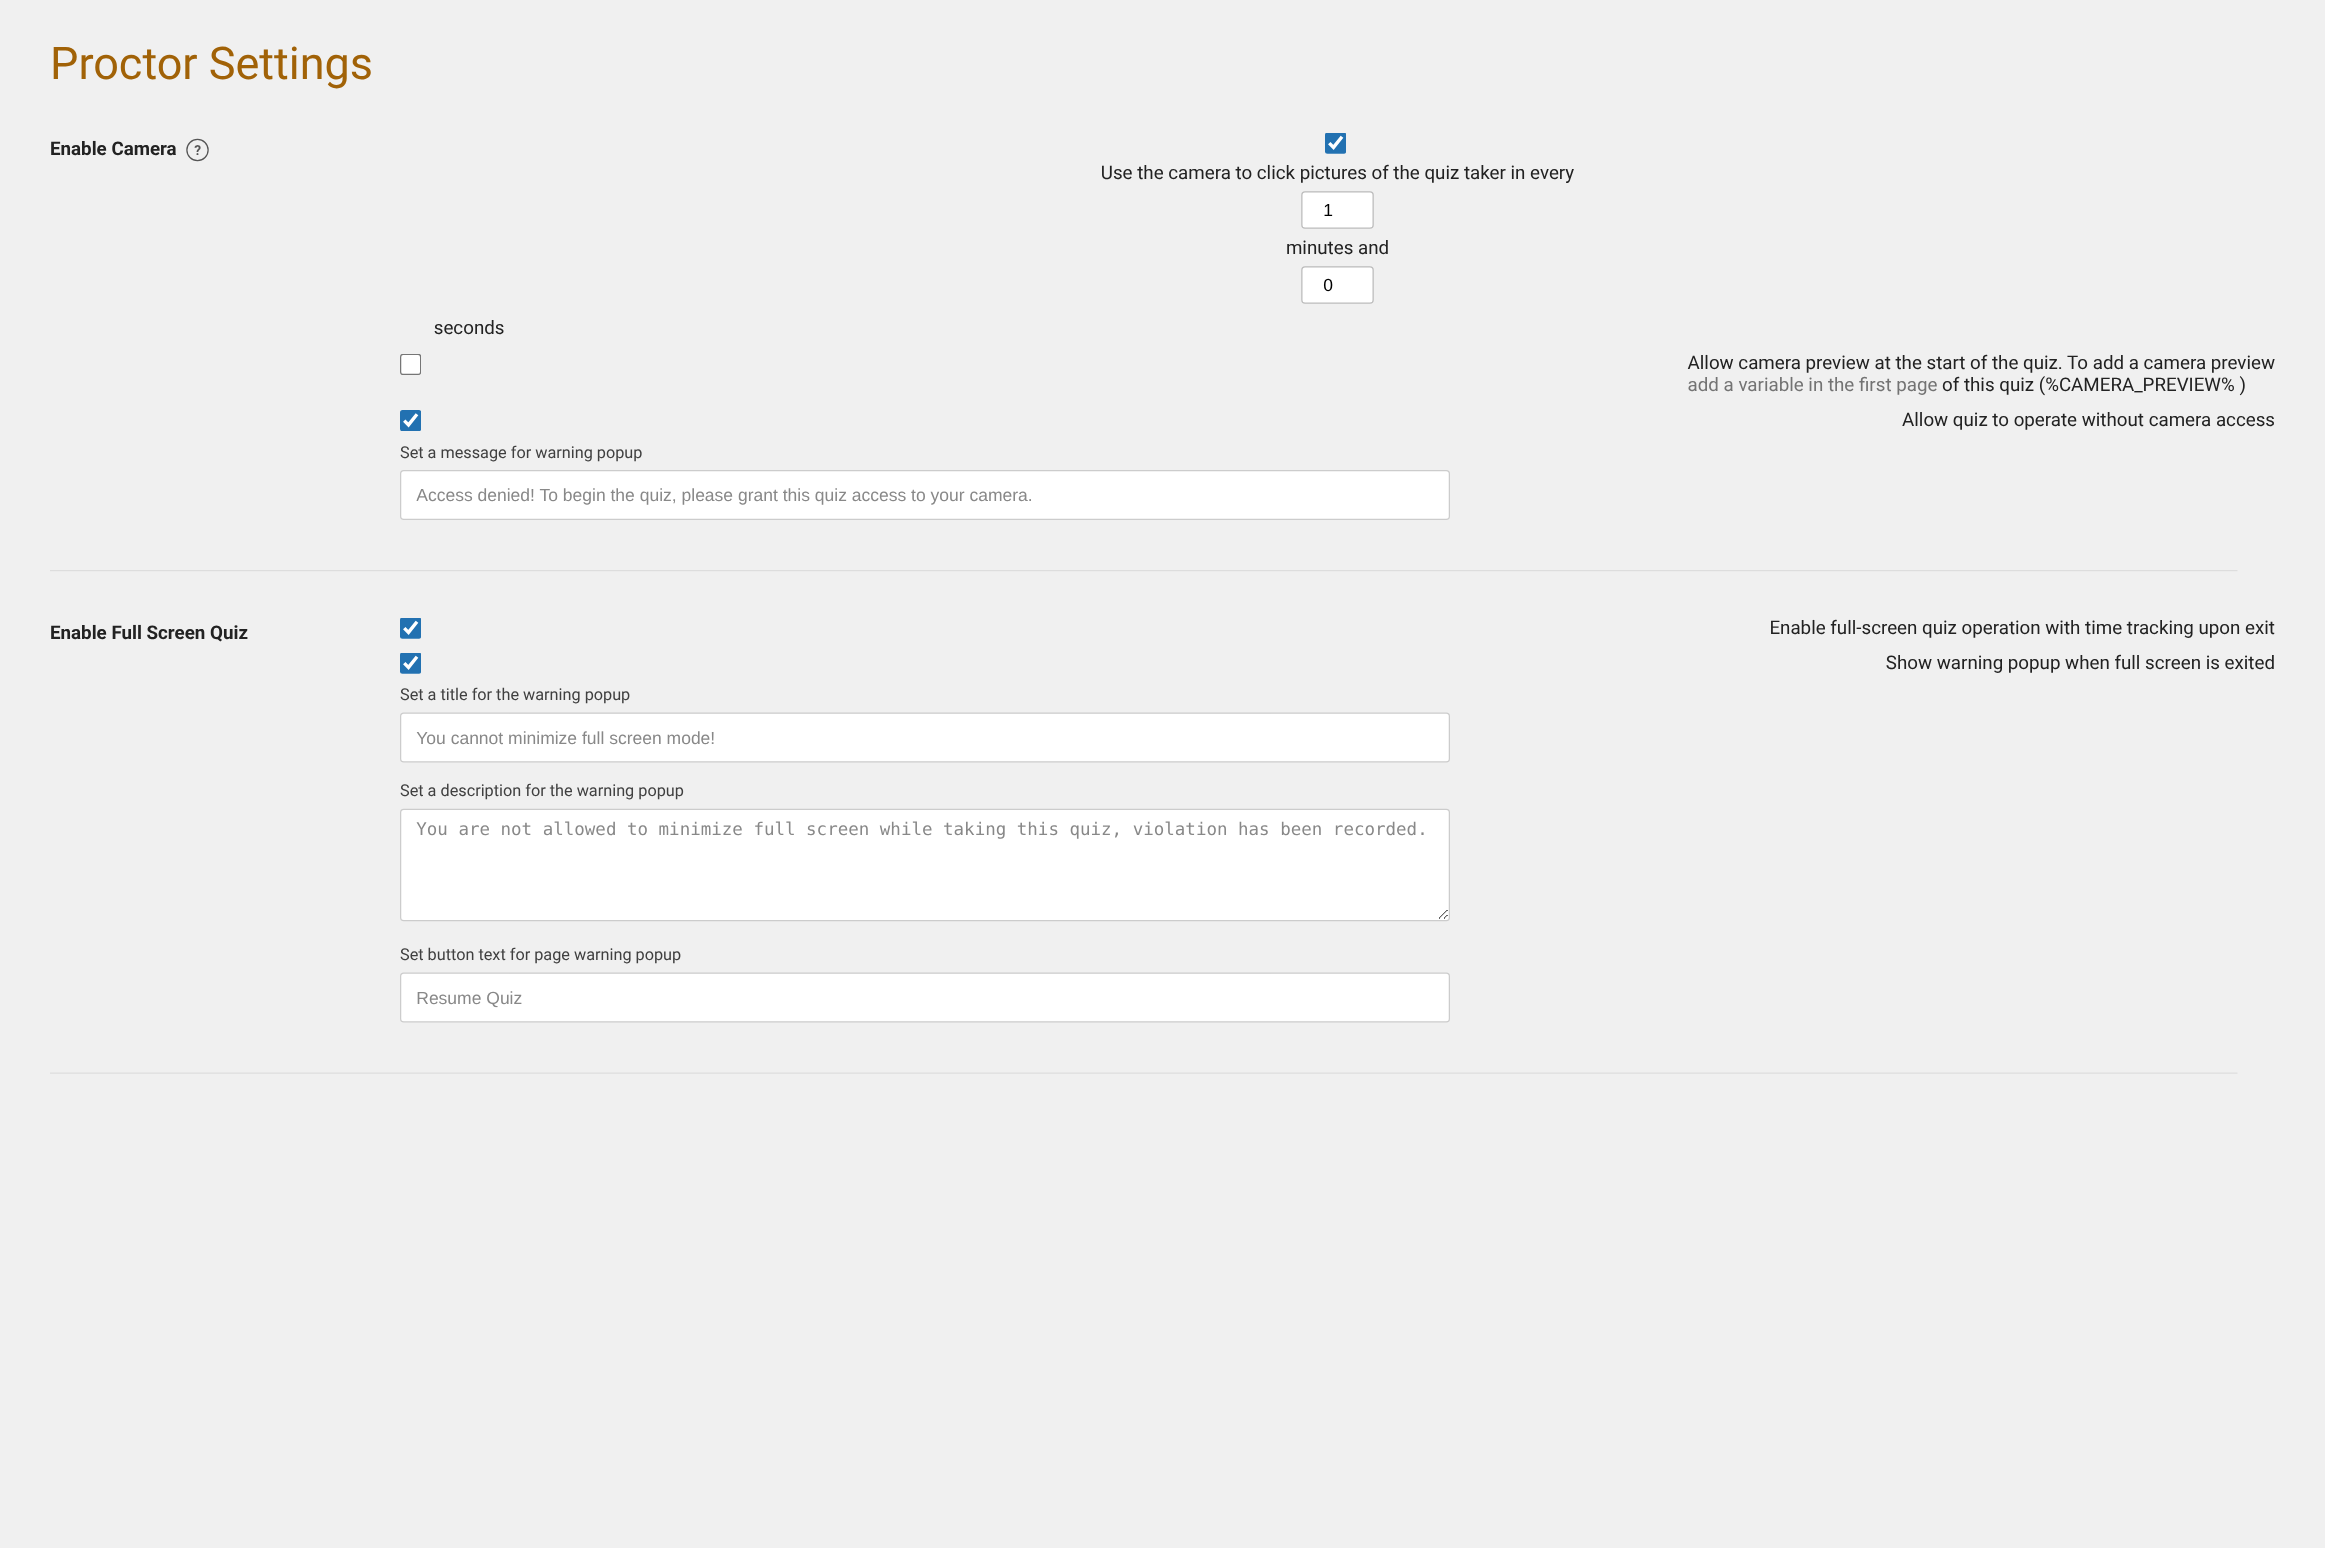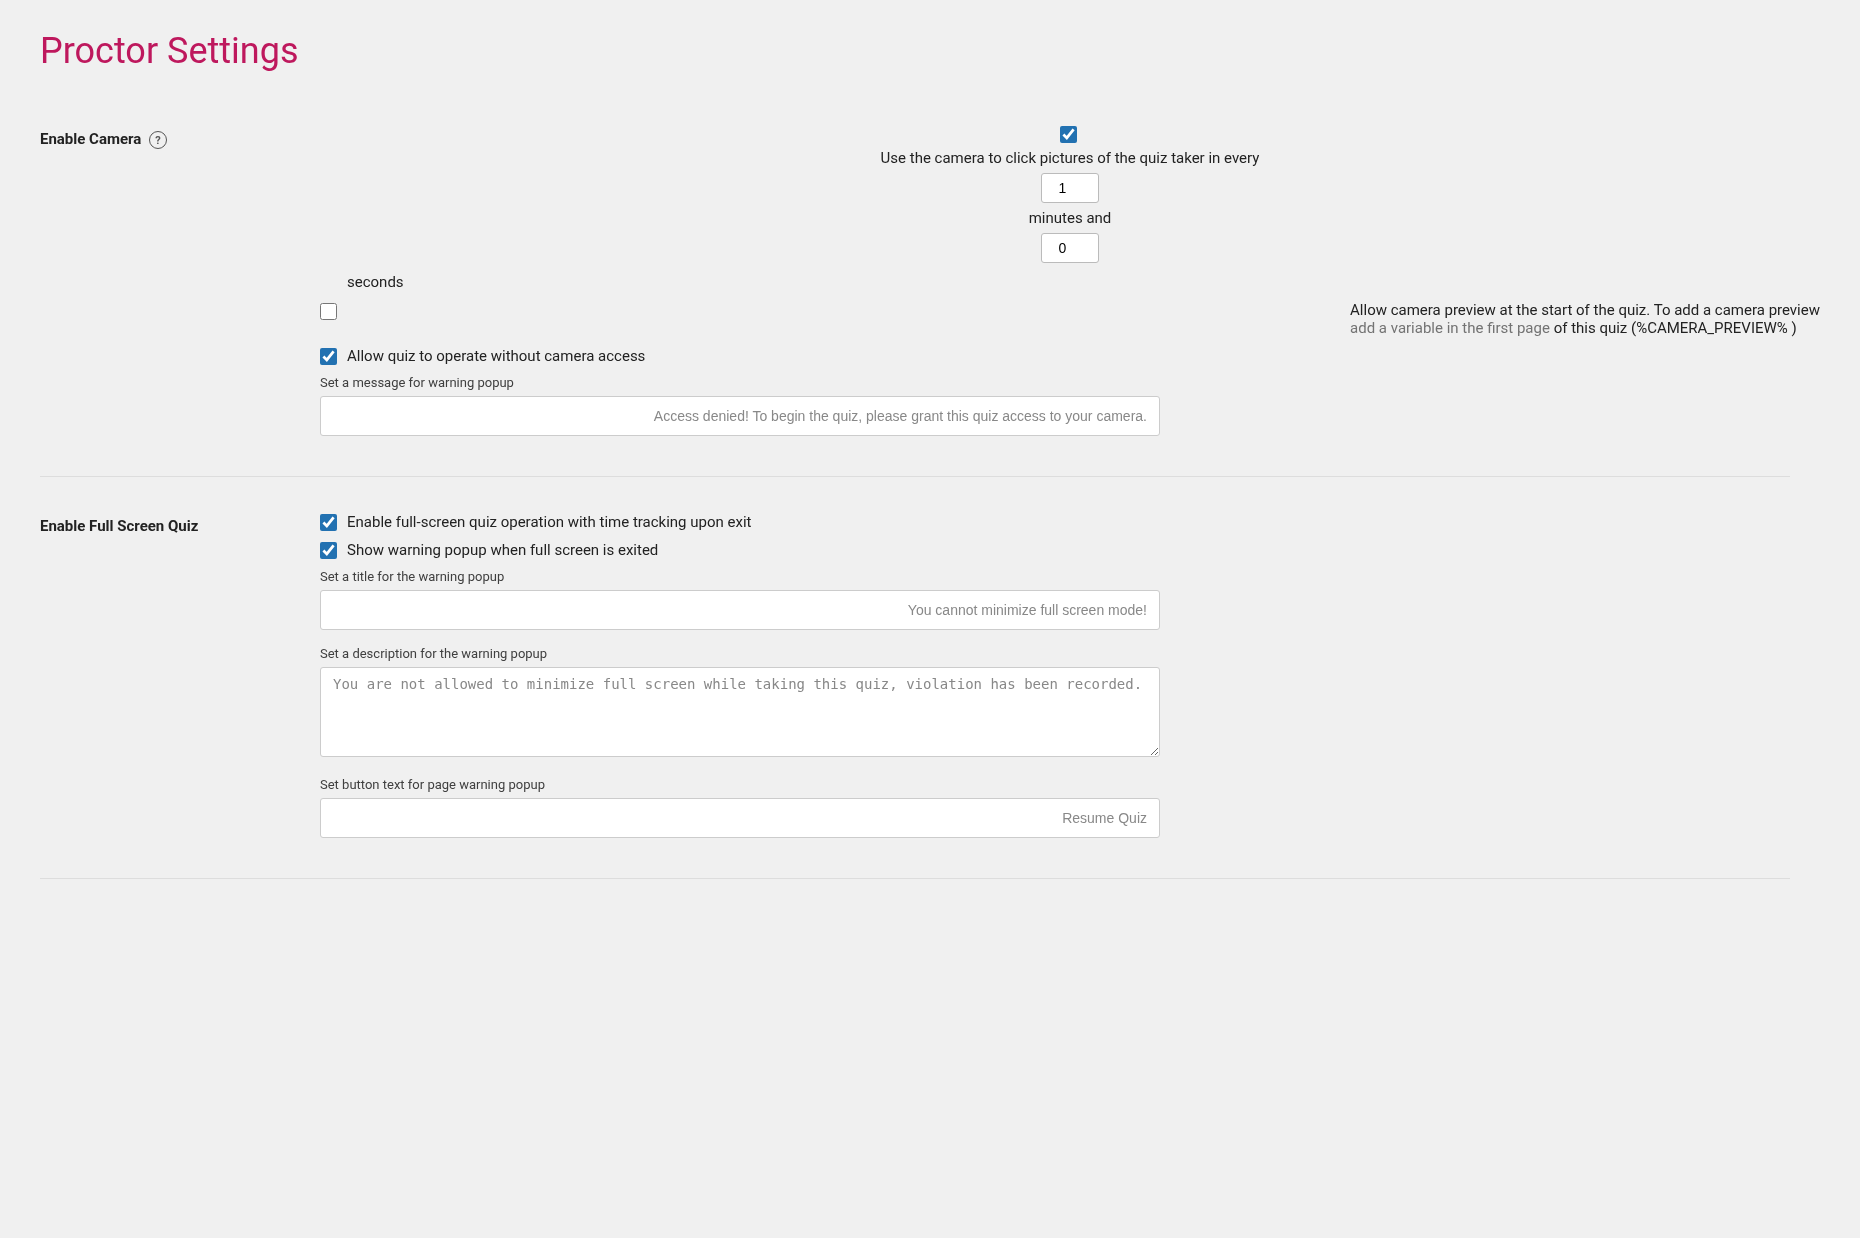--- a/index.html
+++ b/index.html
@@ -12,22 +12,22 @@
       background-color: #f0f0f0;
       font-family: -apple-system, BlinkMacSystemFont, "Segoe UI", Roboto, Helvetica, Arial, sans-serif;
       font-size: 15px;
       color: #222;
       padding: 30px 40px;
     }
 
     .page-title {
       font-size: 36px;
       font-weight: 400;
-      color: #be185d;
-      margin-bottom: 36px;
+      color: #a16207;
+      margin-bottom: 16px;
     }
 
     .settings-table {
       width: 100%;
       border-collapse: collapse;
     }
 
     .settings-table tr {
       vertical-align: top;
     }
@@ -70,20 +70,21 @@
       border-top: 1px solid #ddd;
       margin: 0;
     }
 
     .checkbox-row {
       display: flex;
       align-items: flex-start;
       margin-bottom: 10px;
       font-size: 15px;
       color: #222;
+      justify-content: space-between;
     }
 
     .checkbox-row input[type="checkbox"] {
       width: 17px;
       height: 17px;
       margin-right: 10px;
       margin-top: 1px;
       flex-shrink: 0;
       accent-color: #2271b1;
       cursor: pointer;
@@ -135,21 +136,20 @@
     .text-input {
       width: 100%;
       max-width: 840px;
       height: 40px;
       border: 1px solid #ccc;
       border-radius: 3px;
       background: #fff;
       font-size: 14px;
       padding: 6px 12px;
       color: #be185d;
-      text-align: right;
     }
 
     .text-input::placeholder {
       color: #888;
     }
 
     .textarea-input {
       width: 100%;
       max-width: 840px;
       min-height: 90px;

